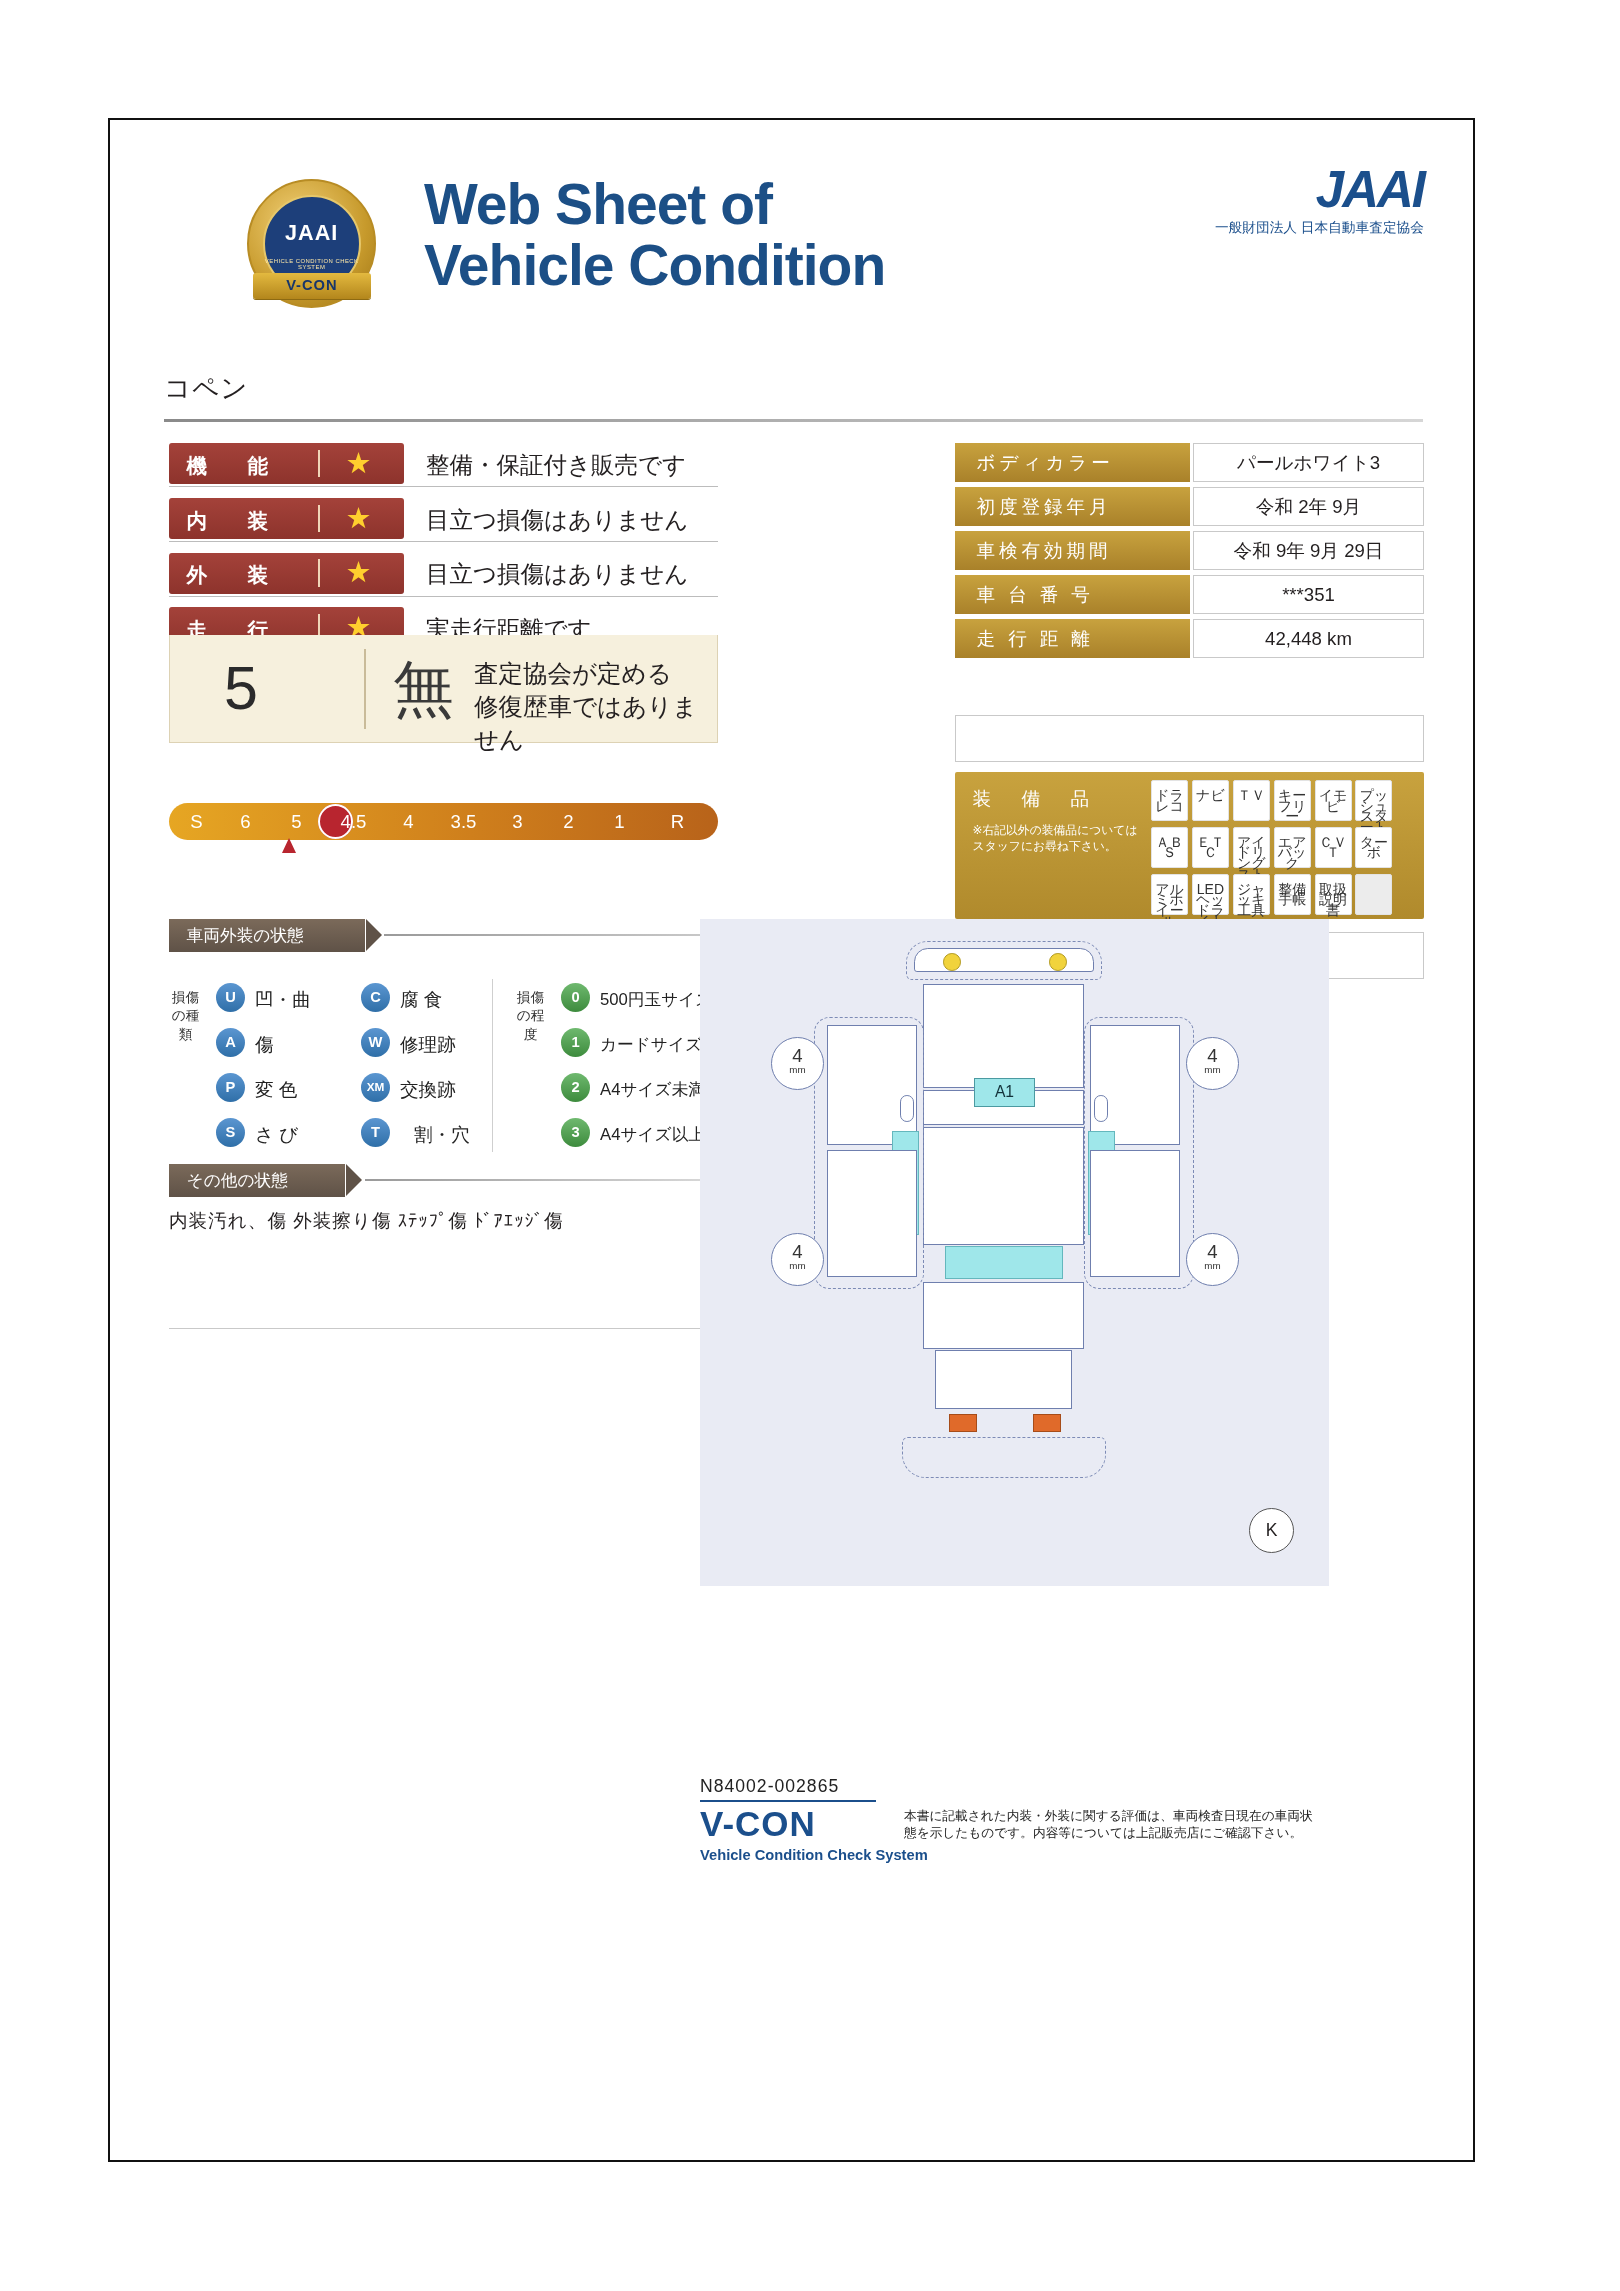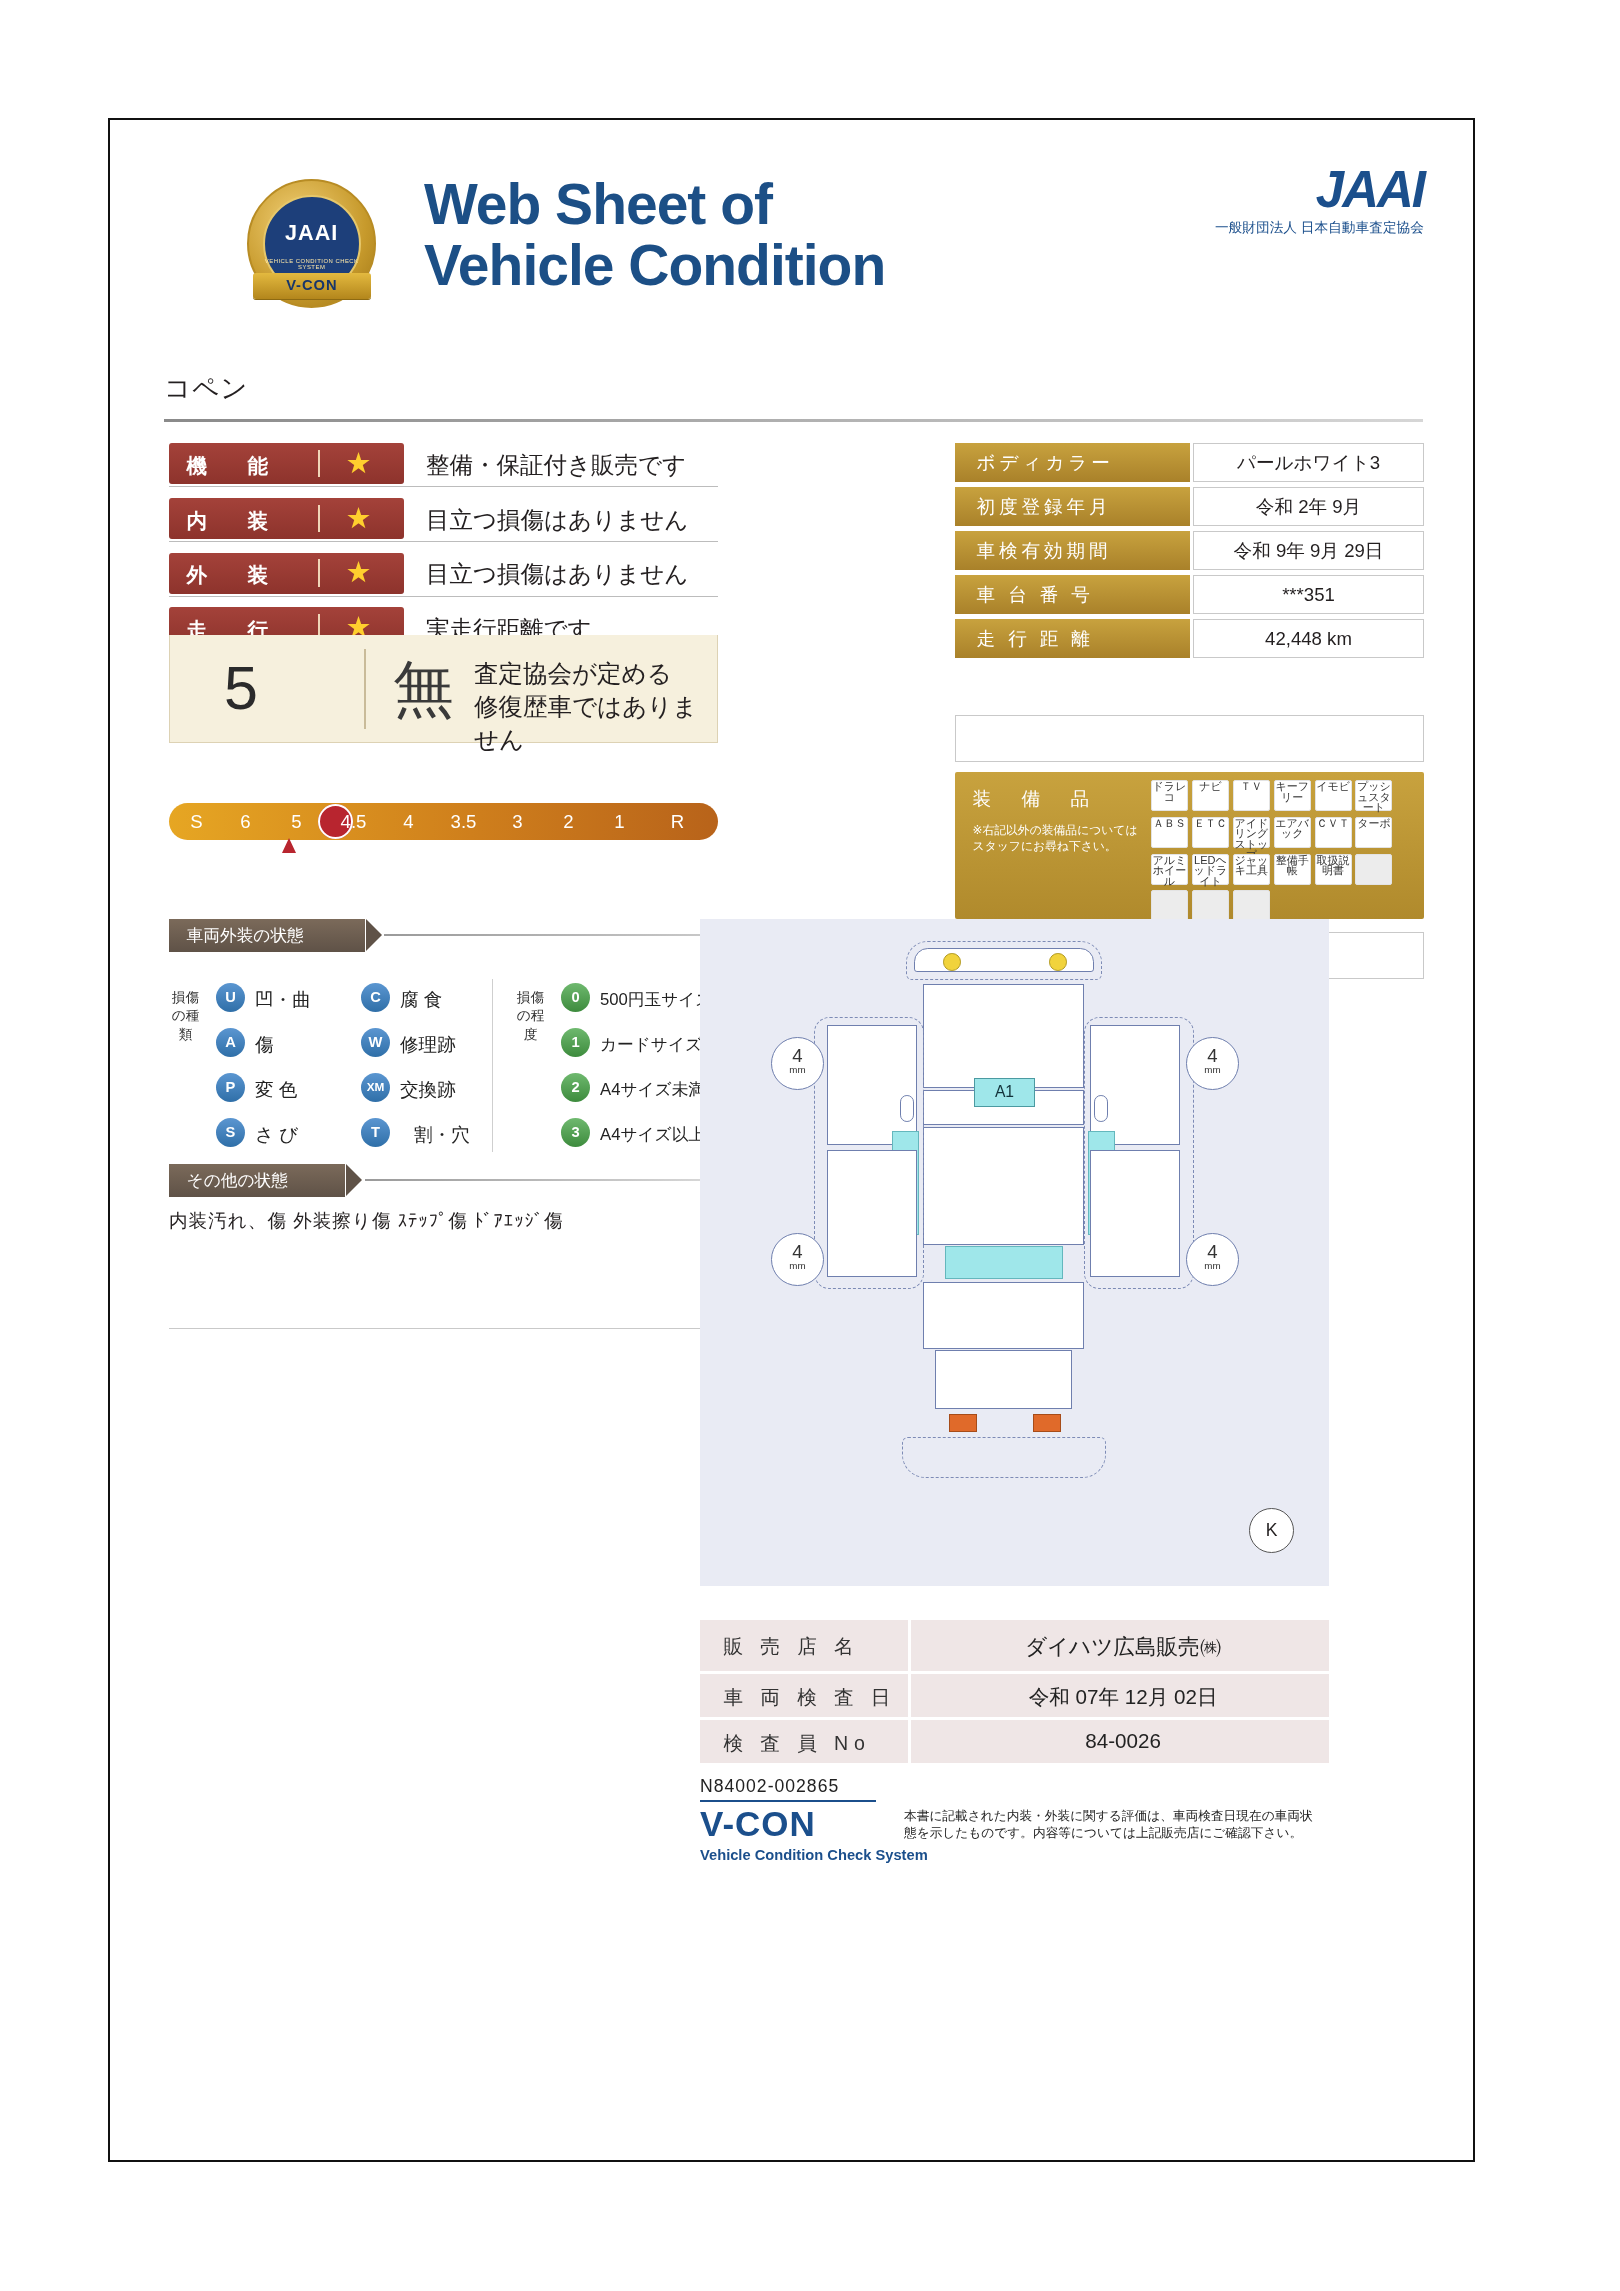--- a/index.html
+++ b/index.html
@@ -58,21 +58,21 @@
   .irow{position:relative;height:41px;margin-bottom:2.9px;}
   .ikey{position:absolute;left:0;top:0;width:235px;height:39px;background:linear-gradient(180deg,#c8a23e,#a9812a);color:#fff;font-size:18.6px;line-height:39px;padding-left:21.6px;box-sizing:border-box;letter-spacing:3.9px;}
   .ival{position:absolute;left:238px;top:0;right:0;height:39px;border:1px solid #c9c9c9;box-sizing:border-box;background:#fff;font-size:18.6px;line-height:37px;text-align:center;}
   .blankbar{position:absolute;left:845px;top:716px;width:469px;height:47px;border:1px solid #c9c9c9;box-sizing:border-box;background:#fff;}
 
   
   .equip{position:absolute;left:845px;top:774px;width:469px;height:147px;background:linear-gradient(180deg,#c8a23e,#b08a2c);border-radius:2px;}
   .equip .et{position:absolute;left:17.6px;top:13.7px;font-size:18.6px;color:#fff;letter-spacing:5.9px;}
   .equip .en{position:absolute;left:17.6px;top:51px;width:176px;font-size:11.8px;color:#fff;line-height:15.7px;}
   .chips{position:absolute;left:196px;top:7.8px;width:263px;}
-  .chip{float:left;width:37px;height:31px;margin:0 3.9px 5.9px 0;background:#fff;border:1px solid #e3e3e3;border-radius:2px;box-sizing:border-box;font-size:11px;color:#333;text-align:center;line-height:10.8px;padding-top:0;}
+  .chip{float:left;width:37px;height:41px;margin:0 3.9px 5.9px 0;background:#fff;border:1px solid #e3e3e3;border-radius:2px;box-sizing:border-box;font-size:14px;color:#333;text-align:center;line-height:10.8px;padding-top:9px;}
   .chip.empty{color:#fff;background:#ececec;}
   .blankbar2{position:absolute;left:845px;top:933px;width:469px;height:47px;border:1px solid #c9c9c9;box-sizing:border-box;background:#fff;}
 
   
   .sechead{position:absolute;height:33px;background:linear-gradient(180deg,#7b6a5a,#5f5247);color:#fff;font-size:16.7px;line-height:33px;padding-left:17.6px;box-sizing:border-box;}
   .sechead:after{content:"";position:absolute;right:-16.7px;top:0;border-left:16.7px solid #5f5247;border-top:16.7px solid transparent;border-bottom:16.7px solid transparent;}
   .secline{position:absolute;height:2px;background:linear-gradient(90deg,#9a9a9a,#e0e0e0);}
 
   
   .legend{position:absolute;left:59px;top:1078px;width:667px;}
@@ -363,37 +363,20 @@
       <div class="u">mm</div>
     </div>
     <div class="wheel" style="left:486px;top:314px;">
       <div class="n">4</div>
       <div class="u">mm</div>
     </div>
 
     <div class="kmark">K</div>
   </div>
 
-  <div class="shop" style="left:590px;top:1500px;width:629px;">
-    <div class="shrow">
-      <div class="k">販 売 店 名</div>
-      <div class="sep"></div>
-      <div class="v">ダイハツ広島販売㈱</div>
-    </div>
-    <div class="shrow sm">
-      <div class="k">車 両 検 査 日</div>
-      <div class="sep"></div>
-      <div class="v">令和 07年 12月 02日</div>
-    </div>
-    <div class="shrow sm">
-      <div class="k">検 査 員 No</div>
-      <div class="sep"></div>
-      <div class="v">84-0026</div>
-    </div>
-  </div>
 
   <div class="docno" style="left:590px;top:1656px;">N84002-002865</div>
   <div class="footline" style="left:590px;top:1680px;width:176px;"></div>
   <div class="vcon" style="left:590px;top:1684px;">V-CON</div>
   <div class="vcon-sub" style="left:590px;top:1727px;">Vehicle Condition Check System</div>
   <div class="footnote" style="left:794px;top:1688px;width:421px;">本書に記載された内装・外装に関する評価は、車両検査日現在の車両状態を示したものです。内容等については上記販売店にご確認下さい。</div>
 
 </div>
 
 

